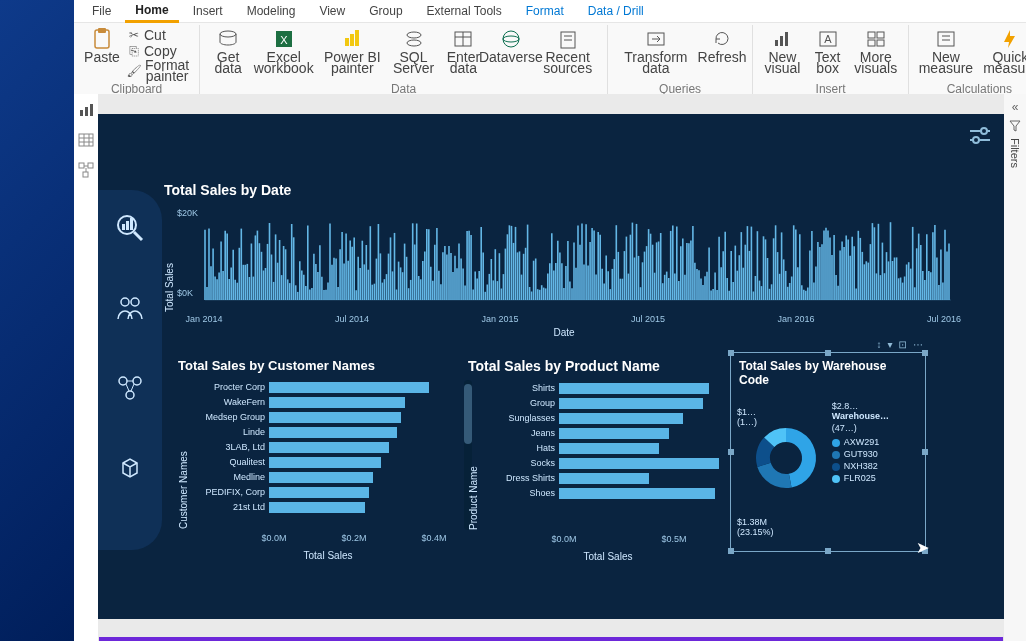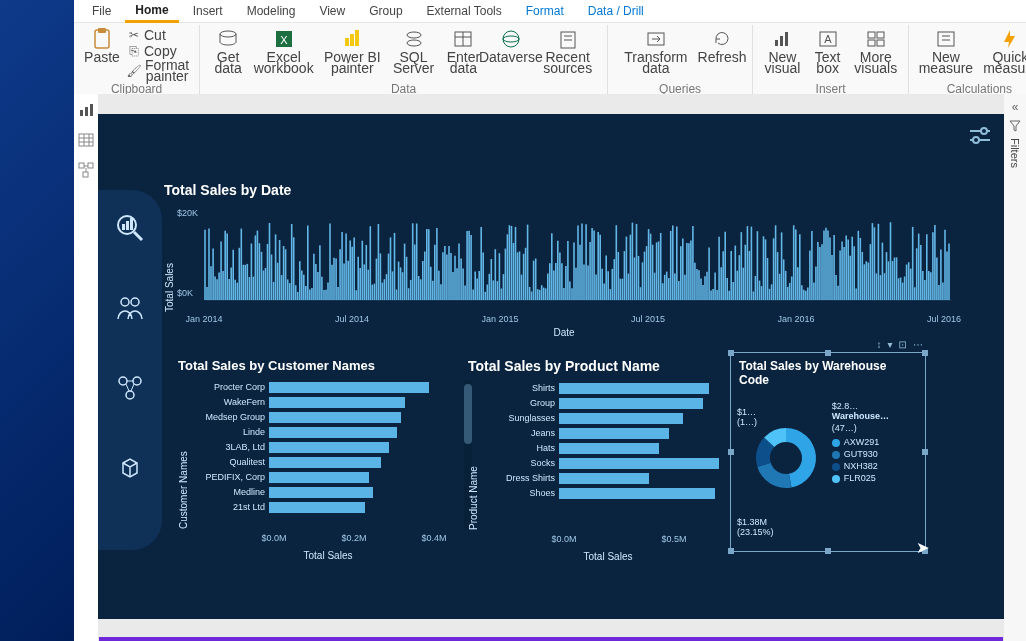--- a/index.html
+++ b/index.html
@@ -787,26 +787,26 @@
                 </div>
                 <div class="hbar-row">
                   <div class="lab">3LAB, Ltd</div>
                   <div class="bar" style="width:119.99999999999999px"></div>
                 </div>
                 <div class="hbar-row">
                   <div class="lab">Qualitest</div>
                   <div class="bar" style="width:112.00000000000001px"></div>
                 </div>
                 <div class="hbar-row">
+                  <div class="lab">Medline</div>
+                  <div class="bar" style="width:104px"></div>
+                </div>
+                <div class="hbar-row">
                   <div class="lab">PEDIFIX, Corp</div>
                   <div class="bar" style="width:100px"></div>
-                </div>
-                <div class="hbar-row">
-                  <div class="lab">Medline</div>
-                  <div class="bar" style="width:104px"></div>
                 </div>
                 <div class="hbar-row">
                   <div class="lab">21st Ltd</div>
                   <div class="bar" style="width:96px"></div>
                 </div>
               </div>
           </div>
           <svg width="280" height="32">
             <g id="cust-xticks">
                 <text x="96" y="12" class="tick" text-anchor="middle">$0.0M</text>

